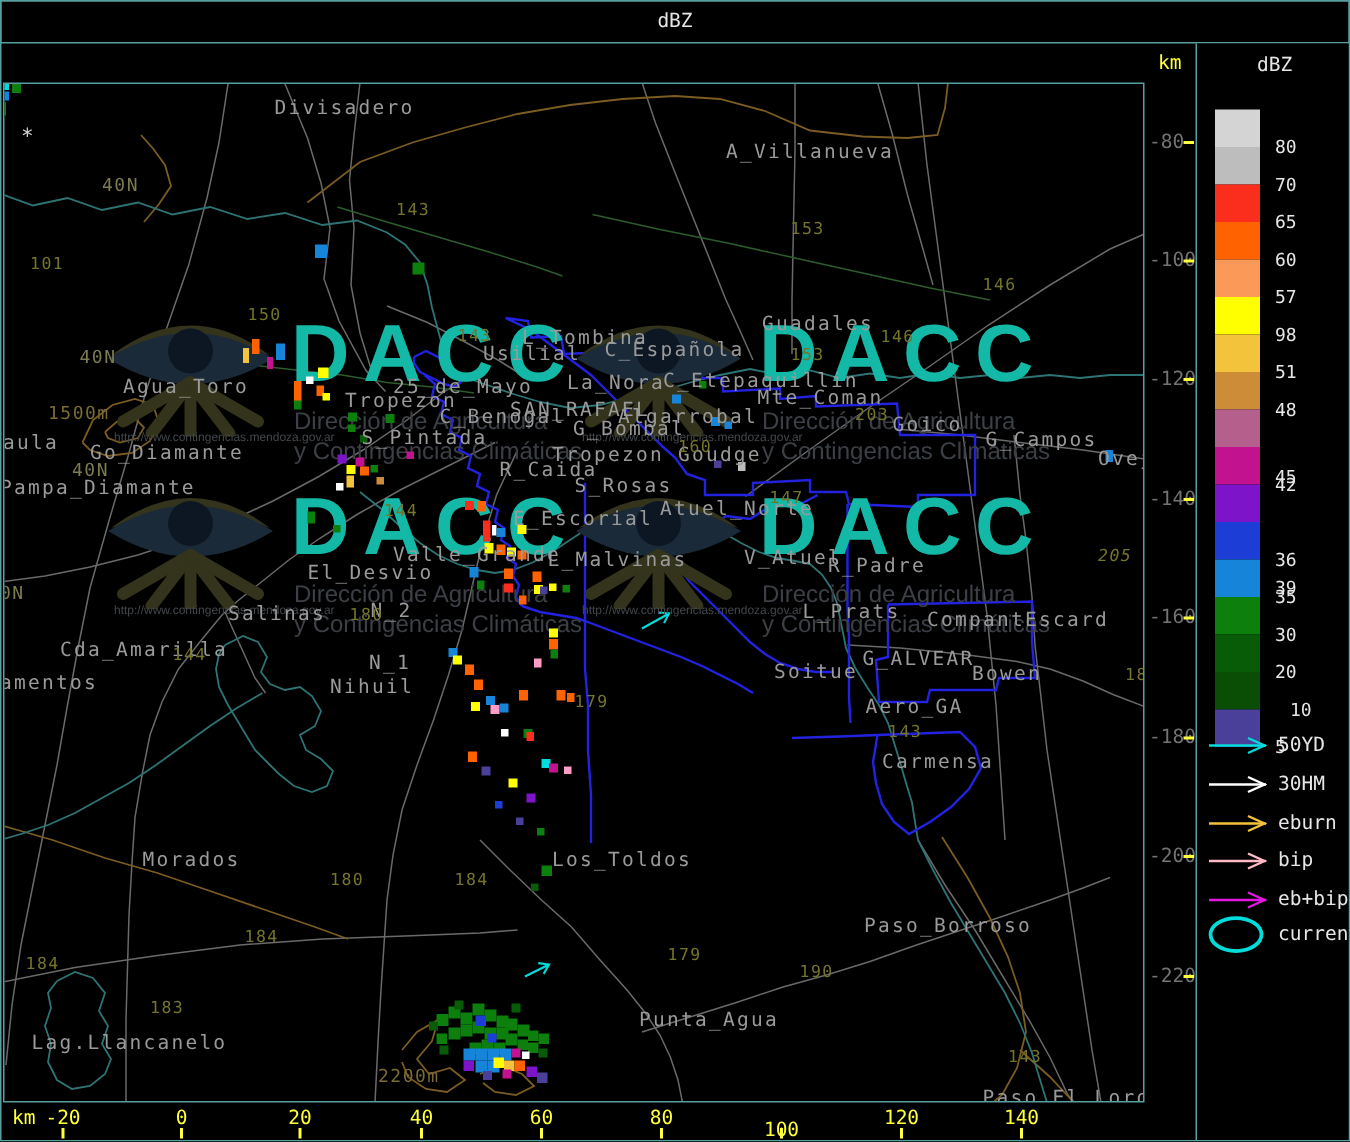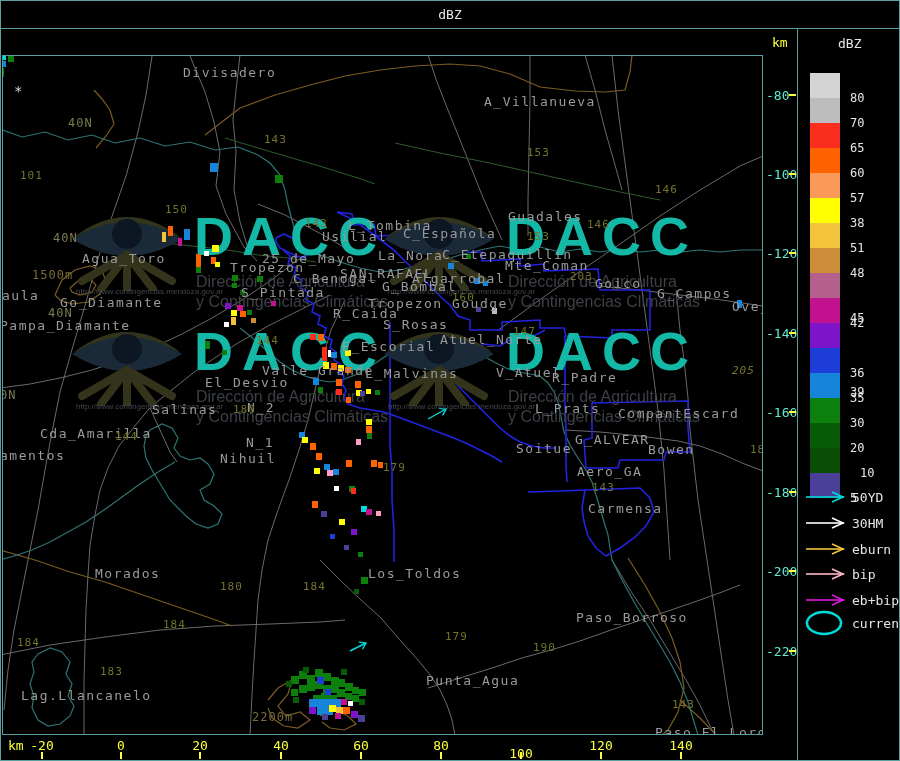--- a/index.html
+++ b/index.html
@@ -23,21 +23,21 @@
   .lw{color:#d8d8d8;font-size:14px;}
   .wm{position:absolute;width:320px;height:115px;}
   .wm .brand{position:absolute;left:126px;top:6px;font-family:"Liberation Sans","DejaVu Sans",sans-serif;
              font-weight:bold;font-size:54px;letter-spacing:9px;color:#14b8a6;line-height:1;}
   .wm .sub{position:absolute;left:128px;font-family:"Liberation Sans","DejaVu Sans",sans-serif;
            font-size:16px;color:#3c4046;white-space:pre;}
   .wm .url{position:absolute;left:8px;font-family:"Liberation Sans","DejaVu Sans",sans-serif;
            font-size:8px;color:#43474c;white-space:pre;}
   #xaxis,#yaxis{position:absolute;color:#ffff3a;font-size:13px;}
   .xt{position:absolute;transform:translateX(-50%);top:709px;color:#ffff3a;font-size:13px;}
-  .yt{position:absolute;left:766px;transform:translateY(-50%);color:#5eead4;font-size:13px;}
+  .yt{position:absolute;left:766px;transform:translateY(-50%);color:#737373;font-size:13px;}
   #kmlabel{position:absolute;left:8px;top:709px;color:#ffff3a;font-size:13px;}
   #axsvg{position:absolute;left:0;top:0;}
   #sidebar{position:absolute;left:798px;top:29px;width:101px;height:731px;background:#000;}
   #sbtitle{position:absolute;left:40px;top:7px;color:#e6e6e6;font-size:13px;}
   .scbox{position:absolute;left:12px;width:30px;height:25px;}
   .sclab{position:absolute;left:52px;transform:translateY(-50%);color:#e6e6e6;font-size:12px;}
   .lglab{position:absolute;left:54px;transform:translateY(-50%);color:#e6e6e6;font-size:13px;}
   #sbsvg{position:absolute;left:0;top:0;}
 </style>
 </head>
@@ -472,21 +472,21 @@
       <div class="sclab" style="top: 69px;">80</div>
       <div class="scbox" style="top: 69px; background: rgb(189, 189, 189);"></div>
       <div class="sclab" style="top: 94px;">70</div>
       <div class="scbox" style="top: 94px; background: rgb(251, 46, 29);"></div>
       <div class="sclab" style="top: 119px;">65</div>
       <div class="scbox" style="top: 119px; background: rgb(255, 98, 0);"></div>
       <div class="sclab" style="top: 144px;">60</div>
       <div class="scbox" style="top: 144px; background: rgb(251, 154, 88);"></div>
       <div class="sclab" style="top: 169px;">57</div>
       <div class="scbox" style="top: 169px; background: rgb(255, 255, 0);"></div>
-      <div class="sclab" style="top: 194px;">38</div>
+      <div class="sclab" style="top: 194px;">98</div>
       <div class="scbox" style="top: 194px; background: rgb(244, 195, 60);"></div>
       <div class="sclab" style="top: 219px;">51</div>
       <div class="scbox" style="top: 219px; background: rgb(205, 140, 56);"></div>
       <div class="sclab" style="top: 244px;">48</div>
       <div class="scbox" style="top: 244px; background: rgb(181, 96, 140);"></div>
       <div class="sclab" style="top: 269px; margin-top: 20px;">45</div>
       <div class="scbox" style="top: 269px; background: rgb(195, 18, 144);"></div>
       <div class="sclab" style="top: 294px;">42</div>
       <div class="scbox" style="top: 294px; background: rgb(125, 20, 201);"></div>
       <div class="sclab" style="top: 319px; margin-top: 44px;">39</div>

